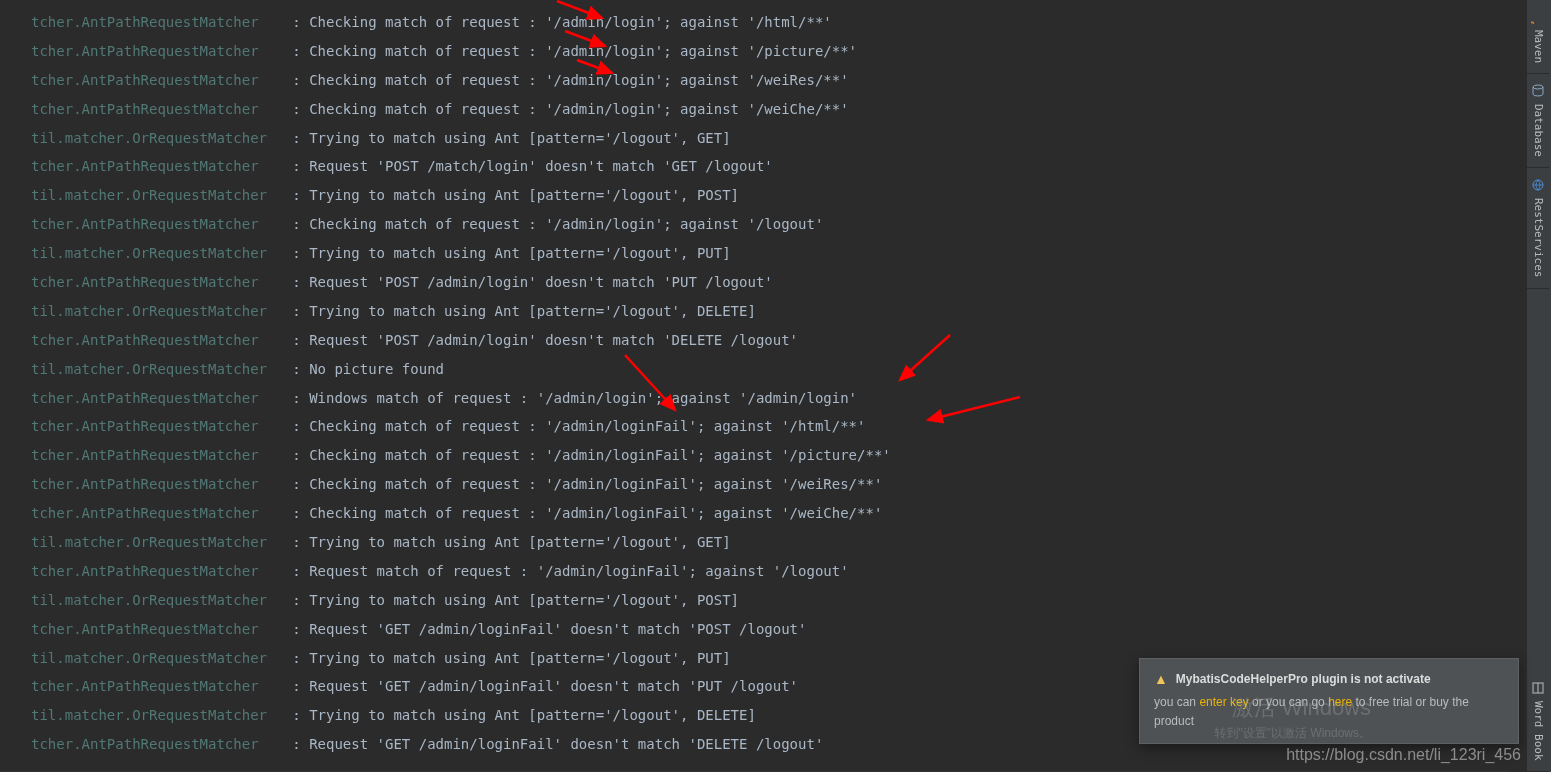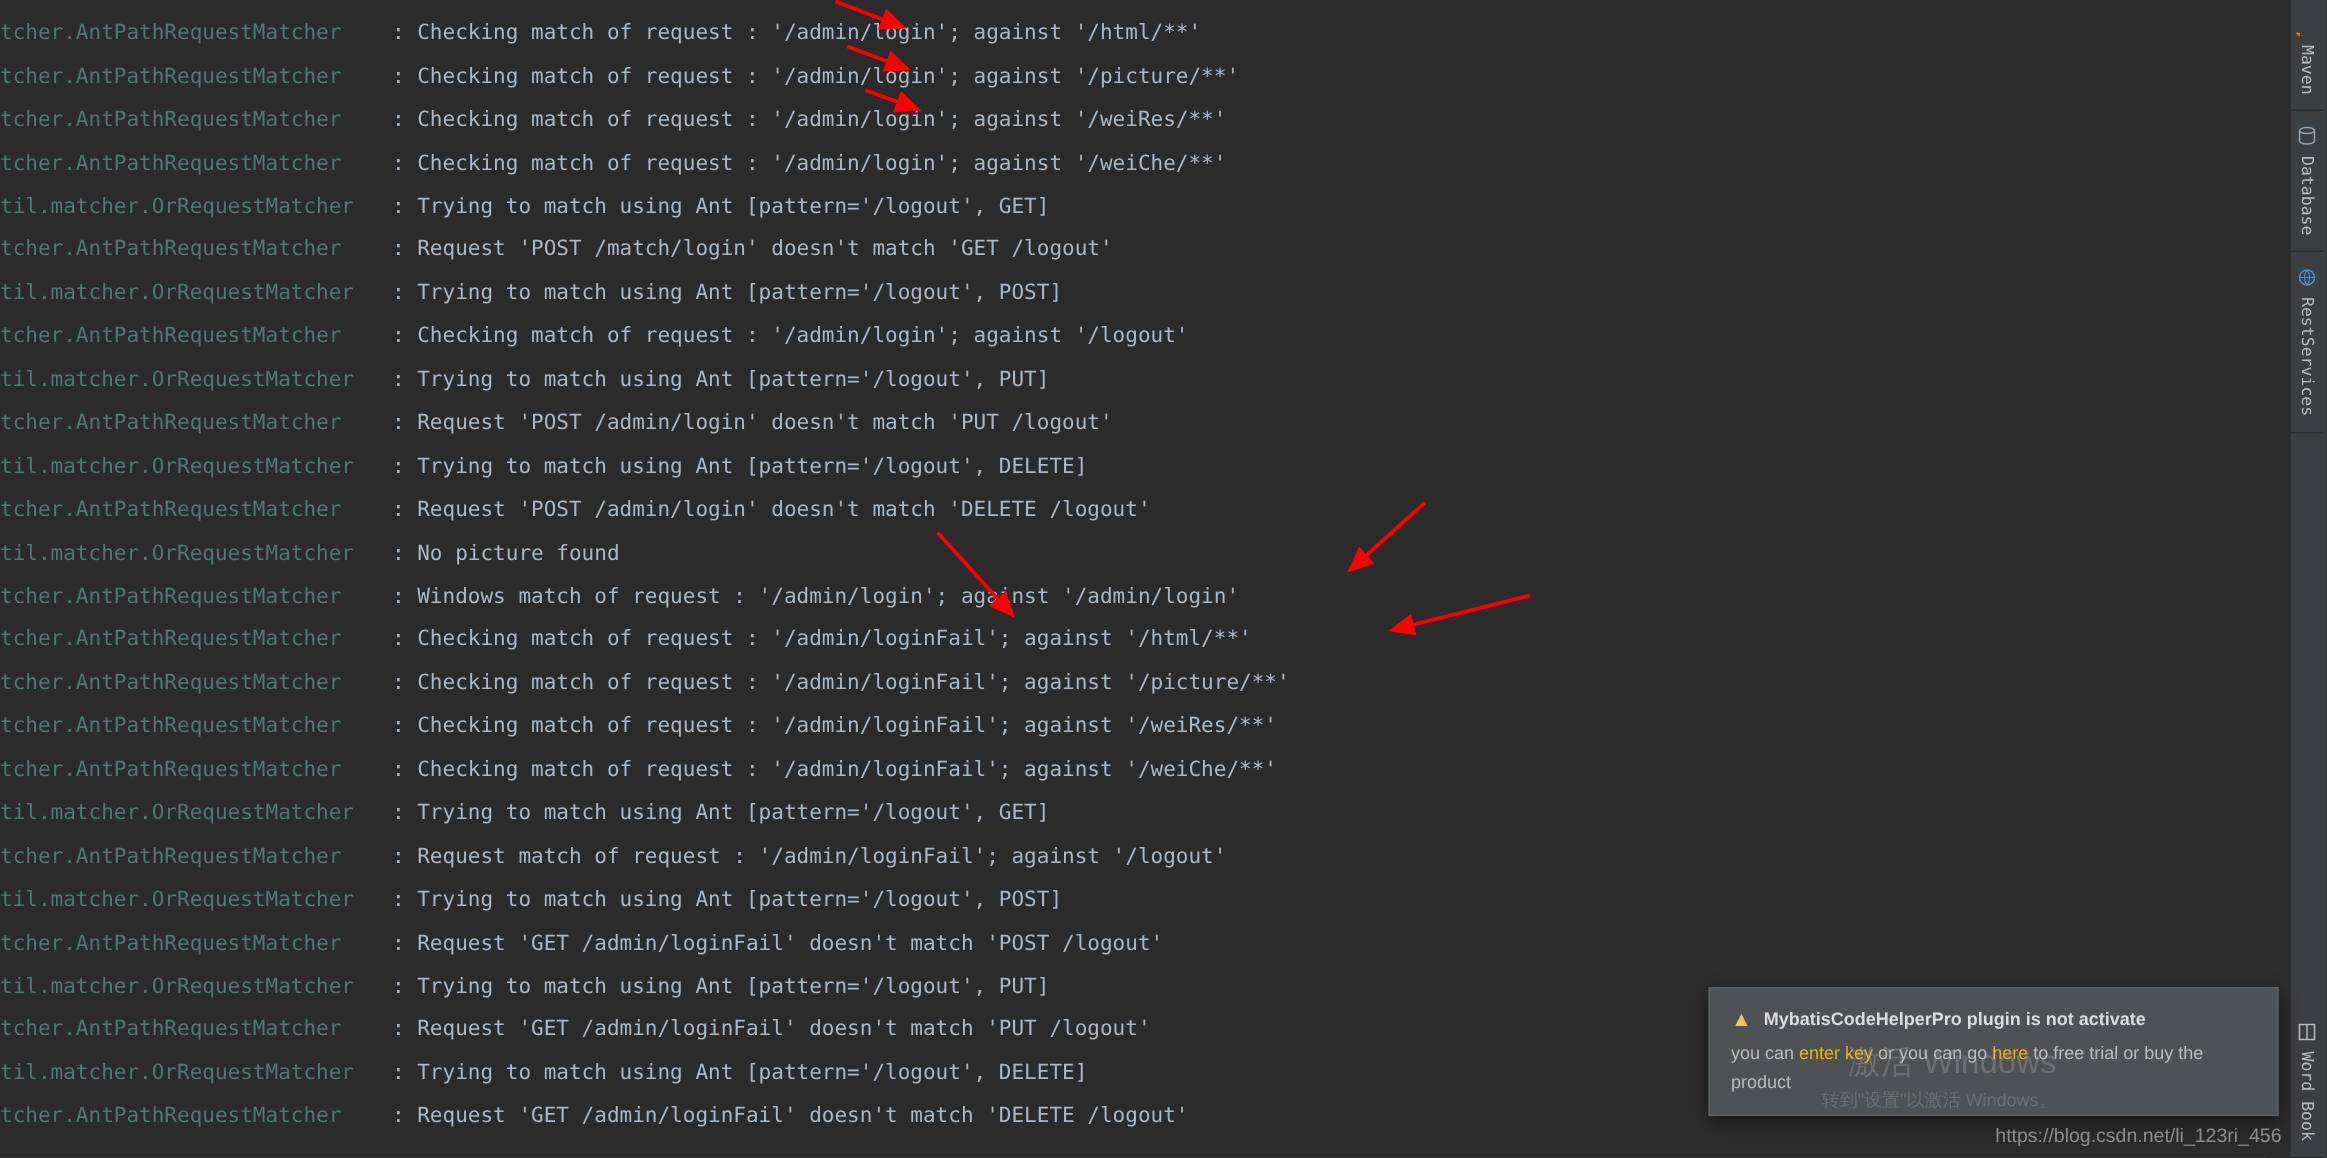--- a/index.html
+++ b/index.html
@@ -12,20 +12,21 @@
       width: 1551px;
       height: 772px;
       position: relative;
     }
     .console-area {
       width: 1510px;
       height: 772px;
       overflow: hidden;
       padding: 8px 0 0 0;
       position: relative;
+      margin-left: 31px;
     }
     .log-line {
       white-space: pre;
       line-height: 28.9px;
       height: 28.9px;
       padding-left: 0;
     }
     .logger-name {
       color: #507874;
       display: inline;
@@ -105,21 +106,21 @@
     }
     .watermark-sub {
       font-size: 12px;
       margin-top: 2px;
     }
     .url-watermark {
       position: absolute;
       right: 30px;
       bottom: 8px;
       color: rgba(220,220,220,0.55);
-      font-size: 13px;
+      font-size: 16px;
       font-family: sans-serif;
       pointer-events: none;
     }
     .arrow {
       position: absolute;
       pointer-events: none;
       z-index: 5;
     }
     .arrow svg { display: block; }
     .sep-line {

